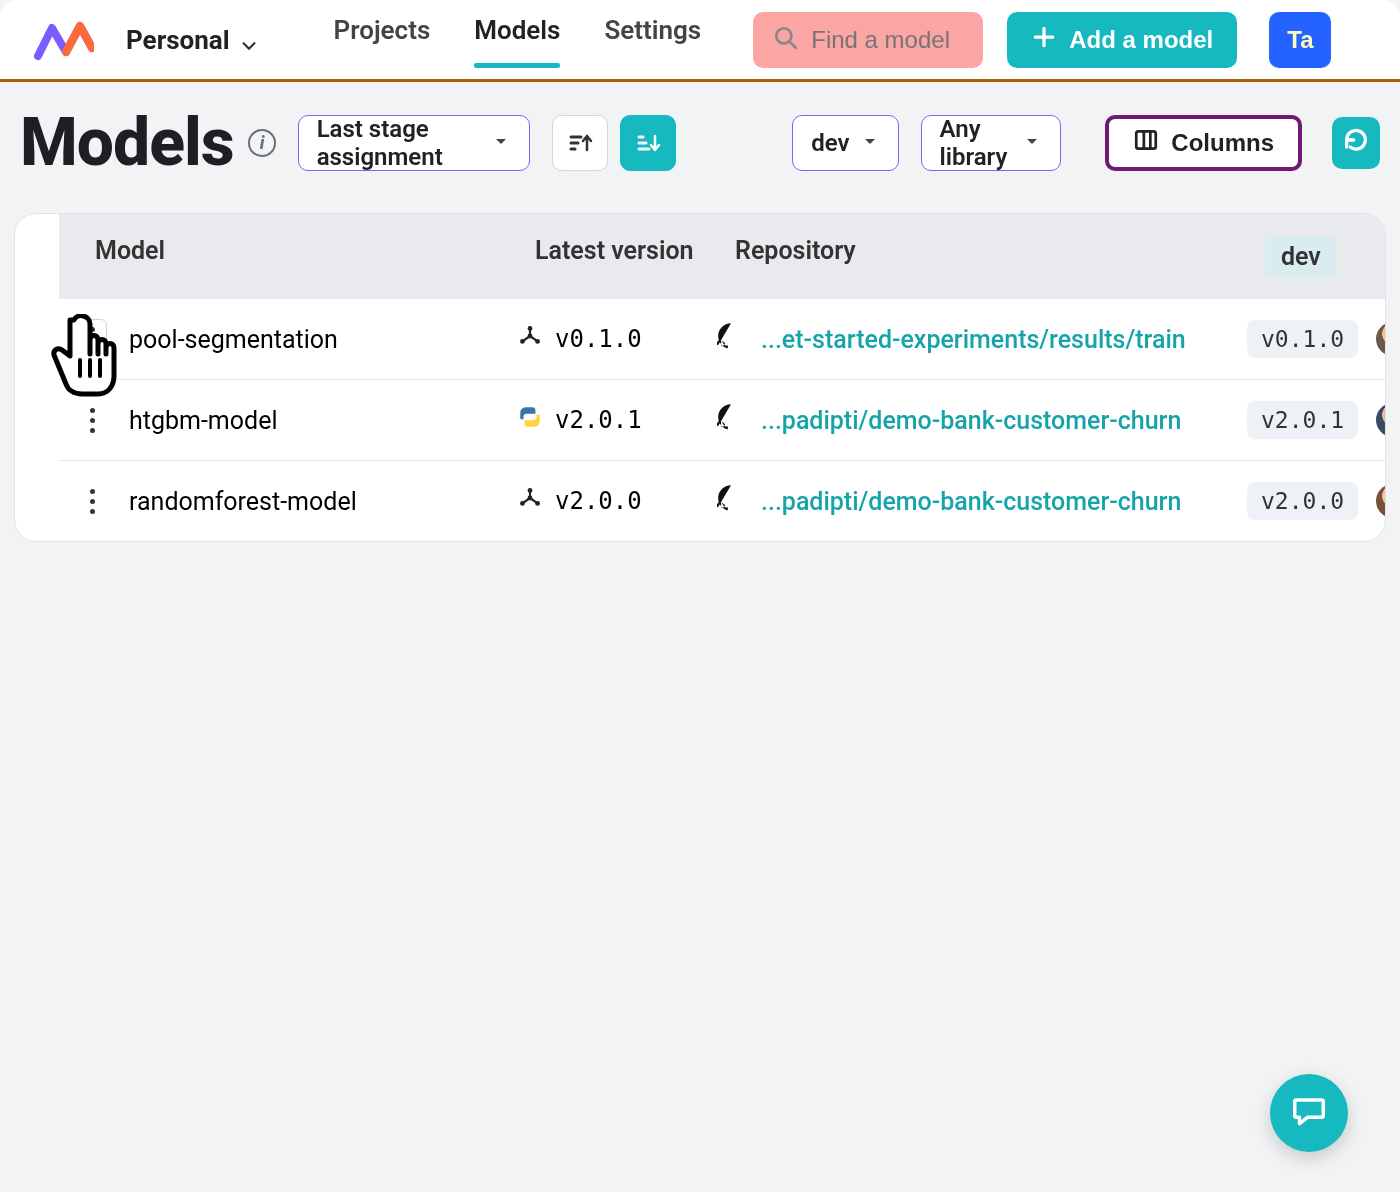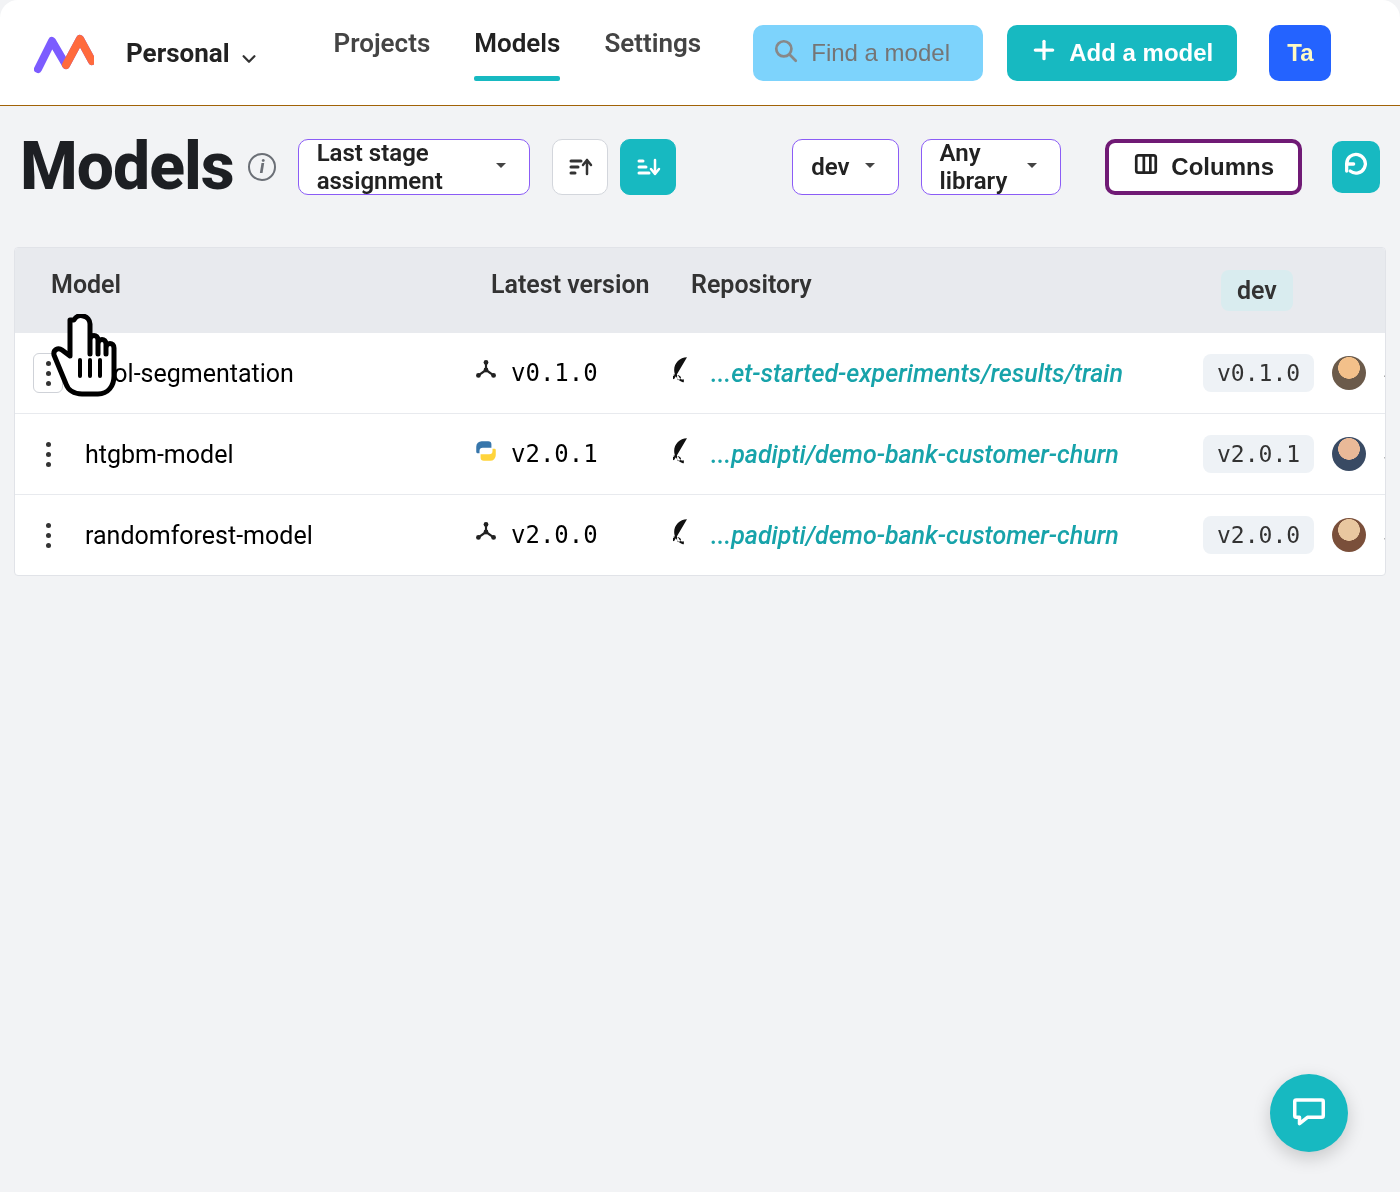--- a/index.html
+++ b/index.html
@@ -16,27 +16,27 @@
   body::before {
     content: "";
     position: absolute;
     inset: 0;
     border-radius: 18px;
     pointer-events: none;
   }
 
   
   .topbar {
-    height: 106px;
+    height: 82px;
     background: #fff;
     display: flex;
     align-items: center;
     padding: 0 26px 0 34px;
     gap: 24px;
-    border-bottom: 1px solid #a16207;
+    border-bottom: 3px solid #a16207;
   }
   .logo svg { display:block; }
   .workspace-switch {
     display:flex; align-items:center; gap:10px;
     font-size:26px; font-weight:700; color:#222;
     cursor:pointer; padding:6px 8px;
   }
   .chevron-down {
     width:18px; height:18px; display:inline-block;
   }
@@ -47,21 +47,21 @@
     font-size:26px; font-weight:600; color:#444; cursor:pointer;
     padding-bottom: 20px; position:relative;
   }
   .nav-tab.active { color:#222; }
   .nav-tab.active::after {
     content:""; position:absolute; left:0; right:0; bottom:-3px;
     height:5px; background:#17b9c1; border-radius:2px;
   }
   .search-wrap {
     display:flex; align-items:center; gap:12px;
-    background:#7dd3fc; border-radius:10px;
+    background:#fca5a5; border-radius:10px;
     padding:10px 20px; width:230px; height:56px;
   }
   .search-input {
     border:none; outline:none; background:transparent;
     font-size:24px; color:#666; width:100%;
   }
   .btn {
     display:inline-flex; align-items:center; gap:12px;
     font-size:24px; font-weight:600; border:none; cursor:pointer;
     border-radius:10px; padding:14px 24px; height:56px;
@@ -101,25 +101,26 @@
     background:#fff; display:inline-flex; align-items:center; justify-content:center;
     cursor:pointer;
   }
   .sort-btn.active { background:#17b9c1; border-color:#17b9c1; }
   .sort-btn.active svg path, .sort-btn.active svg line { stroke:#fff; }
   .gap-flex { flex:0 0 auto; width:72px; }
   .toolbar .spacer { flex:1; }
 
   
   .table-wrap {
-    margin: 18px 14px;
+    margin: 8px 14px;
     background:#fff;
     border:1px solid #e1e3e8;
-    border-radius:4px;
+    border-radius:22px;
     overflow:hidden;
+    padding-left:44px;
   }
   .thead {
     display:grid;
     grid-template-columns: 440px 200px 530px 1fr;
     background:#e8eaee;
     padding:22px 0 22px 36px;
     font-size:25px; font-weight:600; color:#333;
   }
   .th-dev {
     background:#d9ecef; border-radius:8px; padding:6px 16px;
@@ -136,21 +137,21 @@
   .trow:first-of-type { border-top:none; }
   .cell-model { display:flex; align-items:center; gap:22px; }
   .kebab {
     width:30px; height:40px; display:inline-flex; flex-direction:column;
     align-items:center; justify-content:center; gap:5px; cursor:pointer;
     border-radius:6px;
   }
   .kebab.hovered { border:1px solid #cfd2d8; }
   .kebab span { width:5px; height:5px; background:#333; border-radius:50%; }
   .cell-version { display:flex; align-items:center; gap:12px; font-family: ui-monospace, Menlo, monospace; font-size:24px; }
-  .cell-repo { display:flex; align-items:center; gap:10px;font-style:italic; }
+  .cell-repo { display:flex; align-items:center; gap:16px; }
   .repo-link { color:#17a3aa; font-weight:500; }
   .cell-dev { display:flex; align-items:center; gap:18px; padding-right:8px; }
   .badge {
     background:#eef2f6; border-radius:8px; padding:6px 14px;
     font-family: ui-monospace, Menlo, monospace; font-size:23px; color:#333;
   }
   .avatar {
     width:34px; height:34px; border-radius:50%; background:#d8dbe0;
     display:inline-block; overflow:hidden; position:relative;
   }

